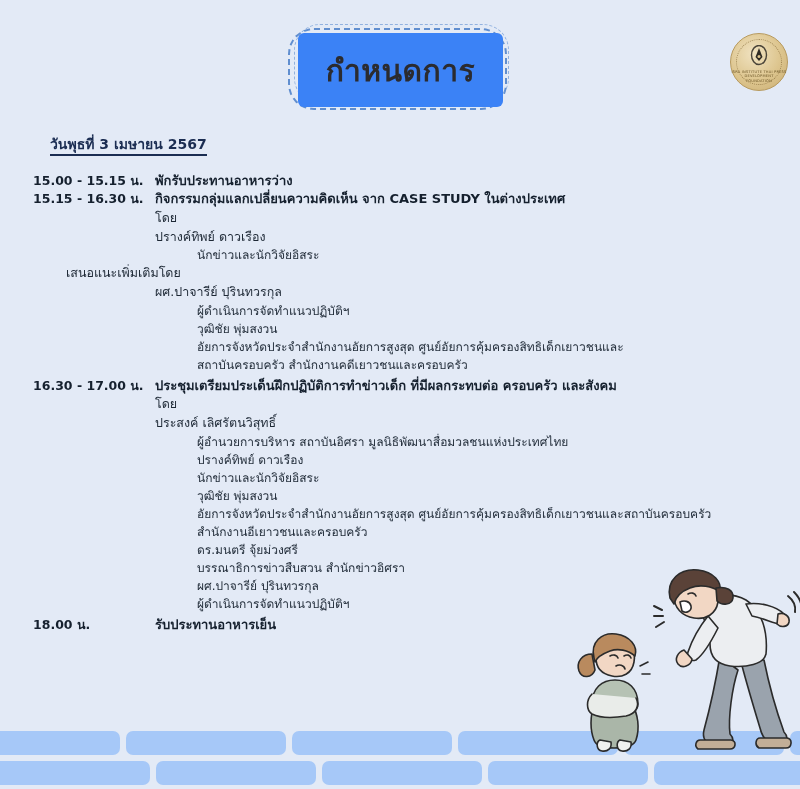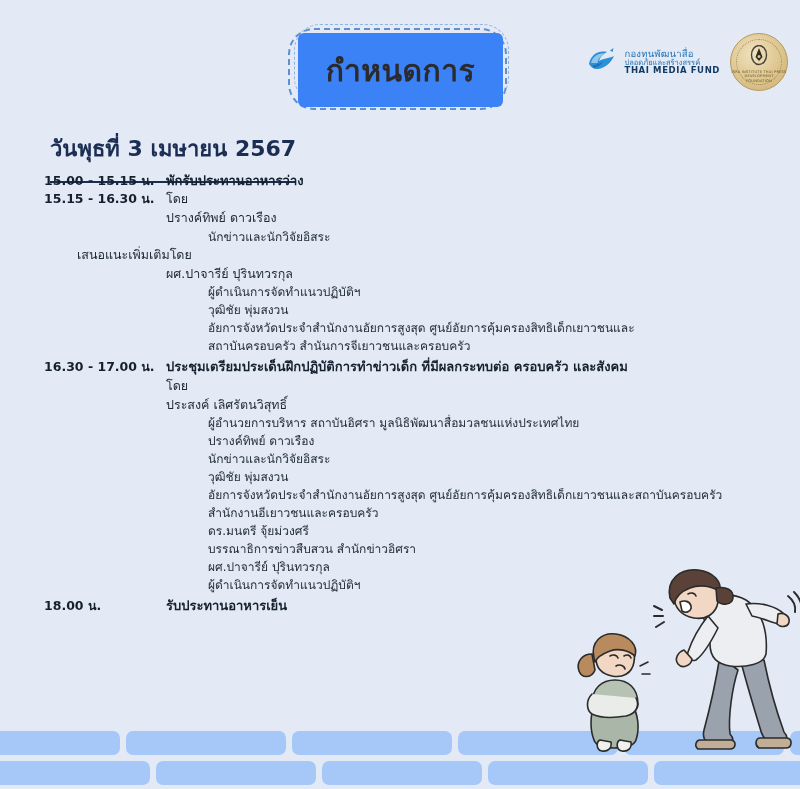--- a/index.html
+++ b/index.html
@@ -150,45 +150,45 @@
     font-weight: bold;
     color: #2b2b2f;
     letter-spacing: .5px;
   }
 
   
   .date-heading {
     position: absolute;
     left: 50px;
     top: 136px;
-    font-size: 22px;
+    font-size: 14px;
     font-weight: bold;
     color: #1b2d52;
     border-bottom: 2.5px solid #1b2d52;
-    padding-bottom: 20px;
+    padding-bottom: 2px;
     line-height: 1.15;
   }
 
   
   .schedule {
     position: absolute;
     left: 0;
     top: 172px;
     width: 800px;
   }
   .row {
     display: flex;
     align-items: flex-start;
     line-height: 1.42;
   }
   .time {
     width: 122px;
     flex: 0 0 122px;
     text-align: left;
-    padding-left: 44px;
+    padding-left: 33px;
     font-size: 12.5px;
     font-weight: bold;
     color: #15202e;
     white-space: nowrap;
   }
   .desc {
     flex: 1 1 auto;
     padding-right: 14px;
   }
   .desc-main {
@@ -248,33 +248,20 @@
     <div class="brick"></div>
     <div class="brick"></div>
     <div class="brick"></div>
     <div class="brick"></div>
     <div class="brick"></div>
 
   </div>
 </div>
 
 <div class="logos">
-  <div class="tmf-logo">
-    <svg width="34" height="34" viewBox="0 0 34 34">
-      <path d="M4 19 C6 9, 14 5, 22 7 C18 9, 15 12, 14 16 C19 13, 25 13, 29 11 C26 18, 20 23, 13 24 C9 24.5, 6 22.5, 4 19 Z" fill="#2d8fd5"></path>
-      <path d="M6 18 C8 11, 14 8, 20 8.4 C16 10.5, 13 14, 12.4 18 Z" fill="#8fc7ea"></path>
-      <path d="M7.5 20.5 C11 20, 15 18.5, 18 16.5 C16 20, 12 22.5, 8.6 22.6 Z" fill="#1b6fb5"></path>
-      <path d="M25 5.5 L28.5 3 L27.6 7 Z" fill="#2d8fd5"></path>
-    </svg>
-    <div class="tmf-text">
-      <div class="tmf-th1">กองทุนพัฒนาสื่อ</div>
-      <div class="tmf-th2">ปลอดภัยและสร้างสรรค์</div>
-      <div class="tmf-en">THAI MEDIA FUND</div>
-    </div>
-  </div>
 
   <div class="seal">
     <div class="seal-ring"></div>
     <svg width="22" height="24" viewBox="0 0 22 24" style="margin-top:4px">
       <ellipse cx="11" cy="10" rx="7.5" ry="9.5" fill="none" stroke="#4a4438" stroke-width="1.4"></ellipse>
       <path d="M11 3 L14.5 12 L11 16 L7.5 12 Z" fill="#2f2b23"></path>
       <circle cx="11" cy="11.4" r="1.5" fill="#ddc58e"></circle>
     </svg>
     <div class="seal-txt">ISRA INSTITUTE THAI PRESS DEVELOPMENT FOUNDATION</div>
   </div>
@@ -293,33 +280,34 @@
 <div class="schedule">
     <div class="row">
       <div class="time">15.00 - 15.15 น.</div>
       <div class="desc">
         <div class="desc-main">พักรับประทานอาหารว่าง</div>
       </div>
     </div>
     <div class="row">
       <div class="time">15.15 - 16.30 น.</div>
       <div class="desc">
+        <div class="desc-main">กิจกรรมกลุ่มแลกเปลี่ยนความคิดเห็น จาก CASE STUDY ในต่างประเทศ</div>
         <div class="sub">
           <div class="sub-label">โดย</div>
           <div class="sub-val">ปรางค์ทิพย์ ดาวเรือง</div>
         </div>
         <div class="sub-indent">นักข่าวและนักวิจัยอิสระ</div>
         <div class="sub">
           <div class="sub-label wide">เสนอแนะเพิ่มเติมโดย</div>
           <div class="sub-val">ผศ.ปาจารีย์ ปุรินทวรกุล</div>
         </div>
         <div class="sub-indent">ผู้ดำเนินการจัดทำแนวปฏิบัติฯ</div>
         <div class="sub-indent">วุฒิชัย พุ่มสงวน</div>
         <div class="sub-indent">อัยการจังหวัดประจำสำนักงานอัยการสูงสุด ศูนย์อัยการคุ้มครองสิทธิเด็กเยาวชนและ</div>
-        <div class="sub-indent">สถาบันครอบครัว สำนันการจีเยาวชนและครอบครัว</div>
+        <div class="sub-indent">สถาบันครอบครัว สำนักงานคดีเยาวชนและครอบครัว</div>
       </div>
     </div>
     <div class="spacer-sm"></div>
     <div class="row">
       <div class="time">16.30 - 17.00 น.</div>
       <div class="desc">
         <div class="desc-main">ประชุมเตรียมประเด็นฝึกปฏิบัติการทำข่าวเด็ก ที่มีผลกระทบต่อ ครอบครัว และสังคม</div>
         <div class="sub">
           <div class="sub-label">โดย</div>
           <div class="sub-val">ประสงค์ เลิศรัตนวิสุทธิ์</div>

